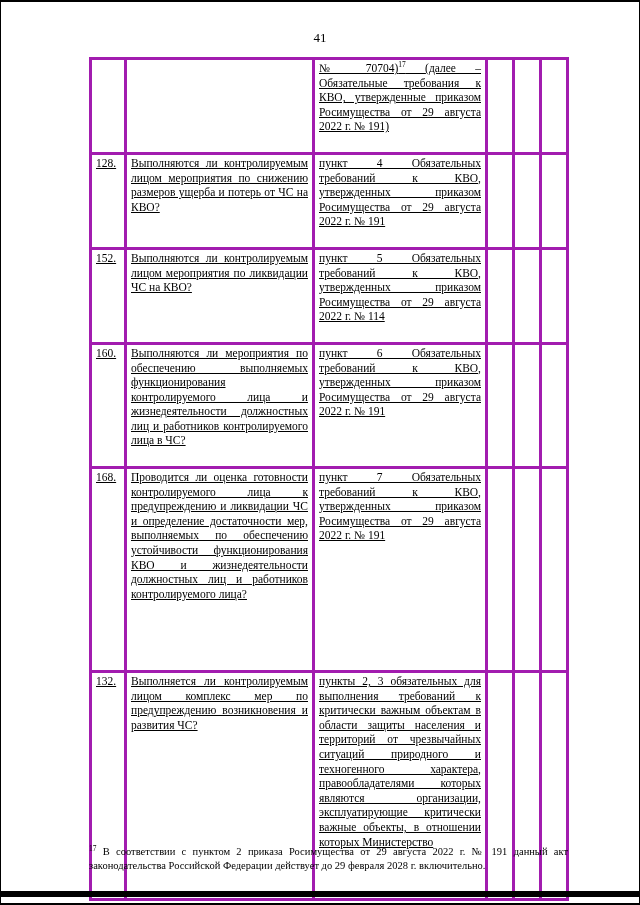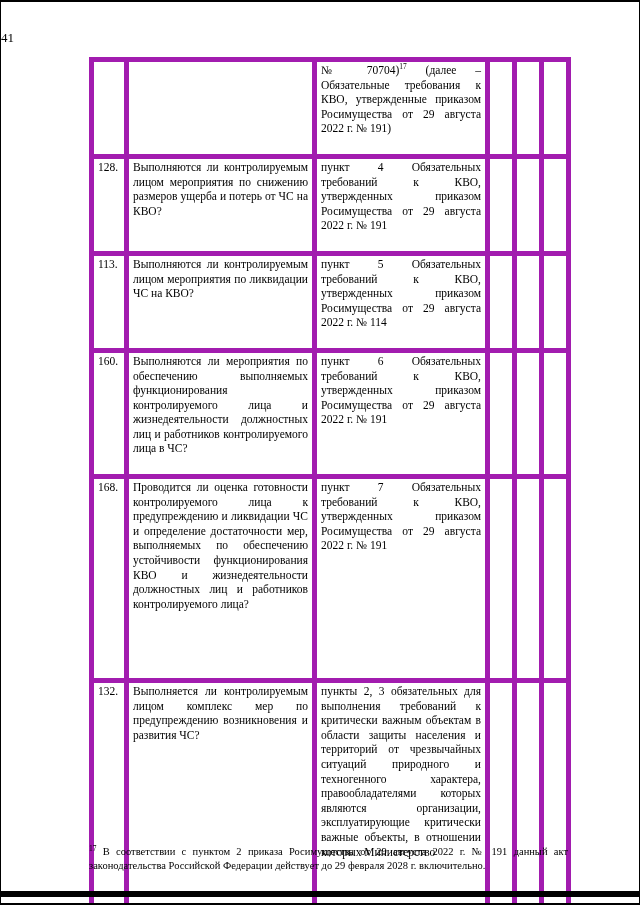--- a/index.html
+++ b/index.html
@@ -20,35 +20,36 @@
   .bottom-band {
     position: absolute; top: 891px; left: 0;
     width: 100%; height: 6px; background: #000;
   }
   .bottom-edge {
     position: absolute; bottom: 0; left: 0;
     width: 100%; height: 2px; background: #000;
   }
   .page-number {
     position: absolute; top: 30px; left: 0;
-    width: 100%; text-align: left;
+    width: 100%; text-align: center;
     font-size: 13px;
   }
   table.doc-table {
     position: absolute; top: 57px; left: 88px;
     width: 477px;
     border-collapse: collapse;
     table-layout: fixed;
     font-size: 11.5px;
     line-height: 1.27;
   }
   table.doc-table td {
-    border: 5px solid #a21caf;
+    border: 3px solid #a21caf;
     vertical-align: top;
     padding: 1px 4px 18px 4px;
+    text-decoration: underline;
   }
   td.col-num   { padding-left: 3px; padding-right: 1px; margin-top: 25px; }
   td.col-q     { text-align: justify; margin-top: 36px; }
   td.col-ref   { text-align: justify; }
   td.col-empty { }
   sup {
     font-size: 7.5px;
     vertical-align: super;
     line-height: 0;
   }
@@ -93,21 +94,21 @@
     <tr style="height:78px">
       <td class="col-num">128.</td>
       <td class="col-q">Выполняются ли контролируемым лицом мероприятия по снижению размеров ущерба и потерь от ЧС на КВО?</td>
       <td class="col-ref">пункт 4 Обязательных требований к КВО, утвержденных приказом Росимущества от 29 августа 2022 г. № 191</td>
       <td class="col-empty"></td>
       <td class="col-empty"></td>
       <td class="col-empty"></td>
     </tr>
 
     <tr style="height:73px">
-      <td class="col-num">113.</td>
+      <td class="col-num">152.</td>
       <td class="col-q">Выполняются ли контролируемым лицом мероприятия по ликвидации ЧС на КВО?</td>
       <td class="col-ref">пункт 5 Обязательных требований к КВО, утвержденных приказом Росимущества от 29 августа 2022 г. № 114</td>
       <td class="col-empty"></td>
       <td class="col-empty"></td>
       <td class="col-empty"></td>
     </tr>
 
     <tr style="height:103px">
       <td class="col-num">160.</td>
       <td class="col-q">Выполняются ли мероприятия по обеспечению выполняемых функционирования контролируемого лица и жизнедеятельности должностных лиц и работников контролируемого лица в ЧС?</td>

